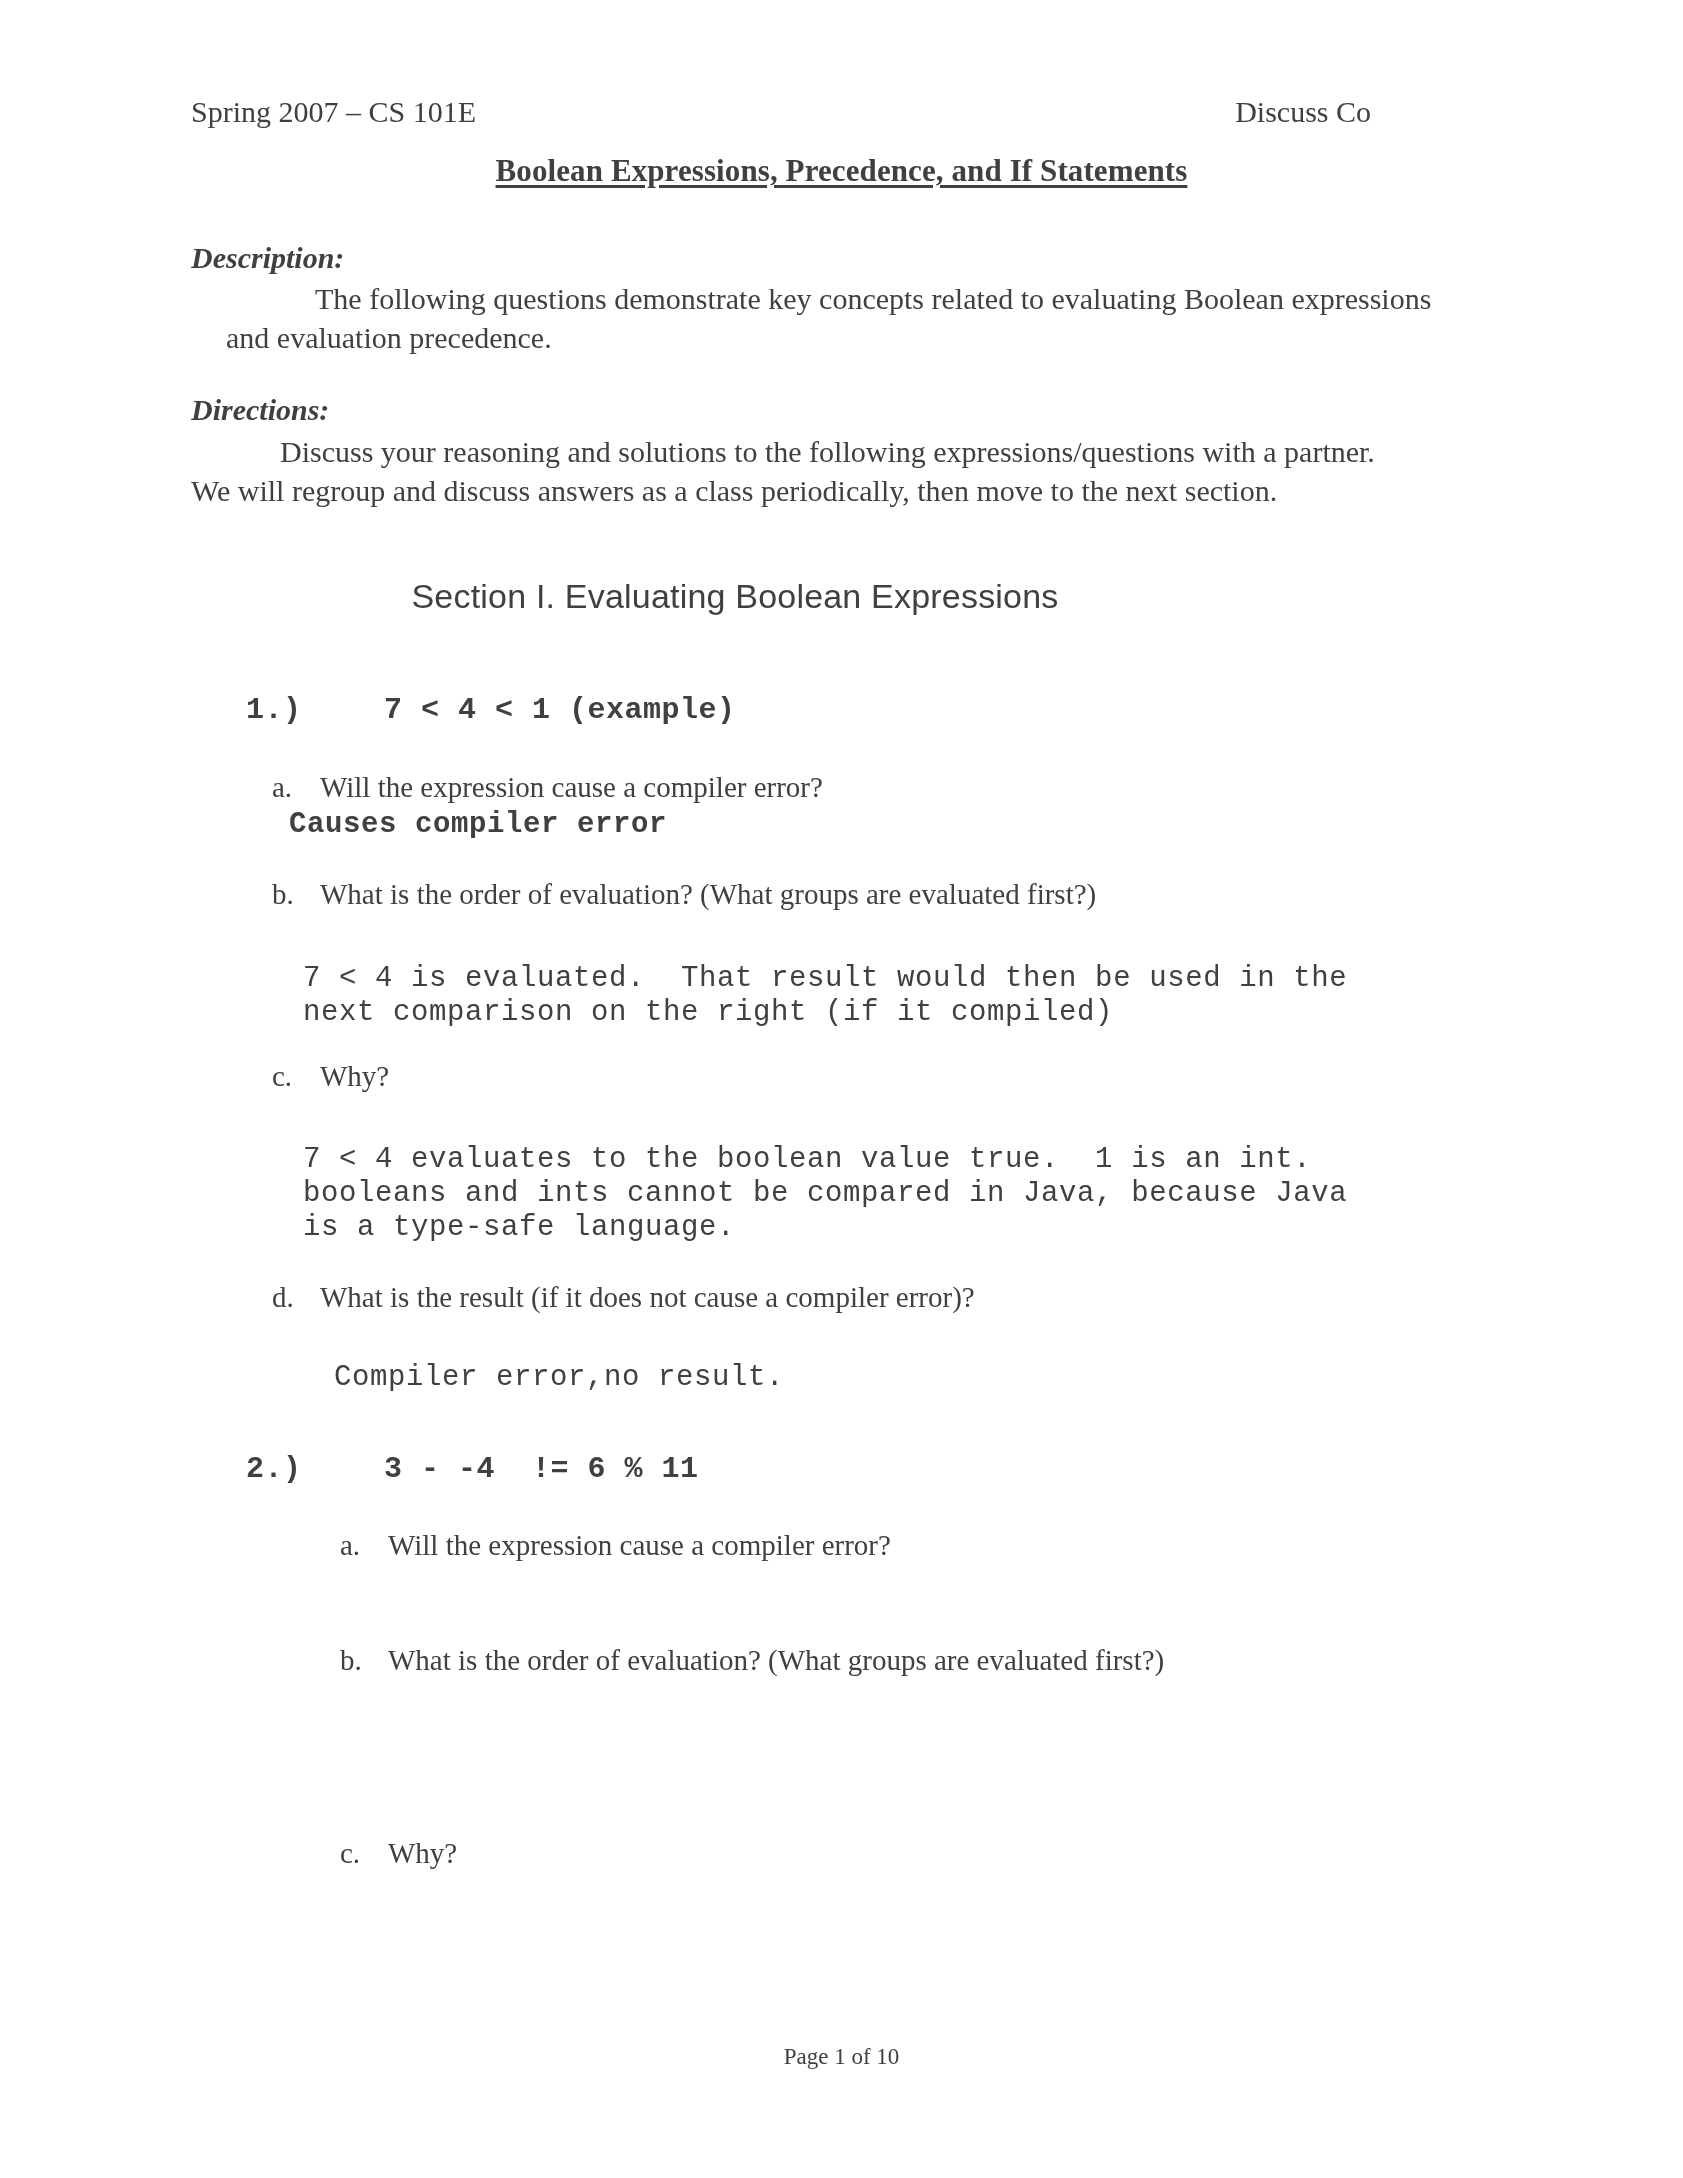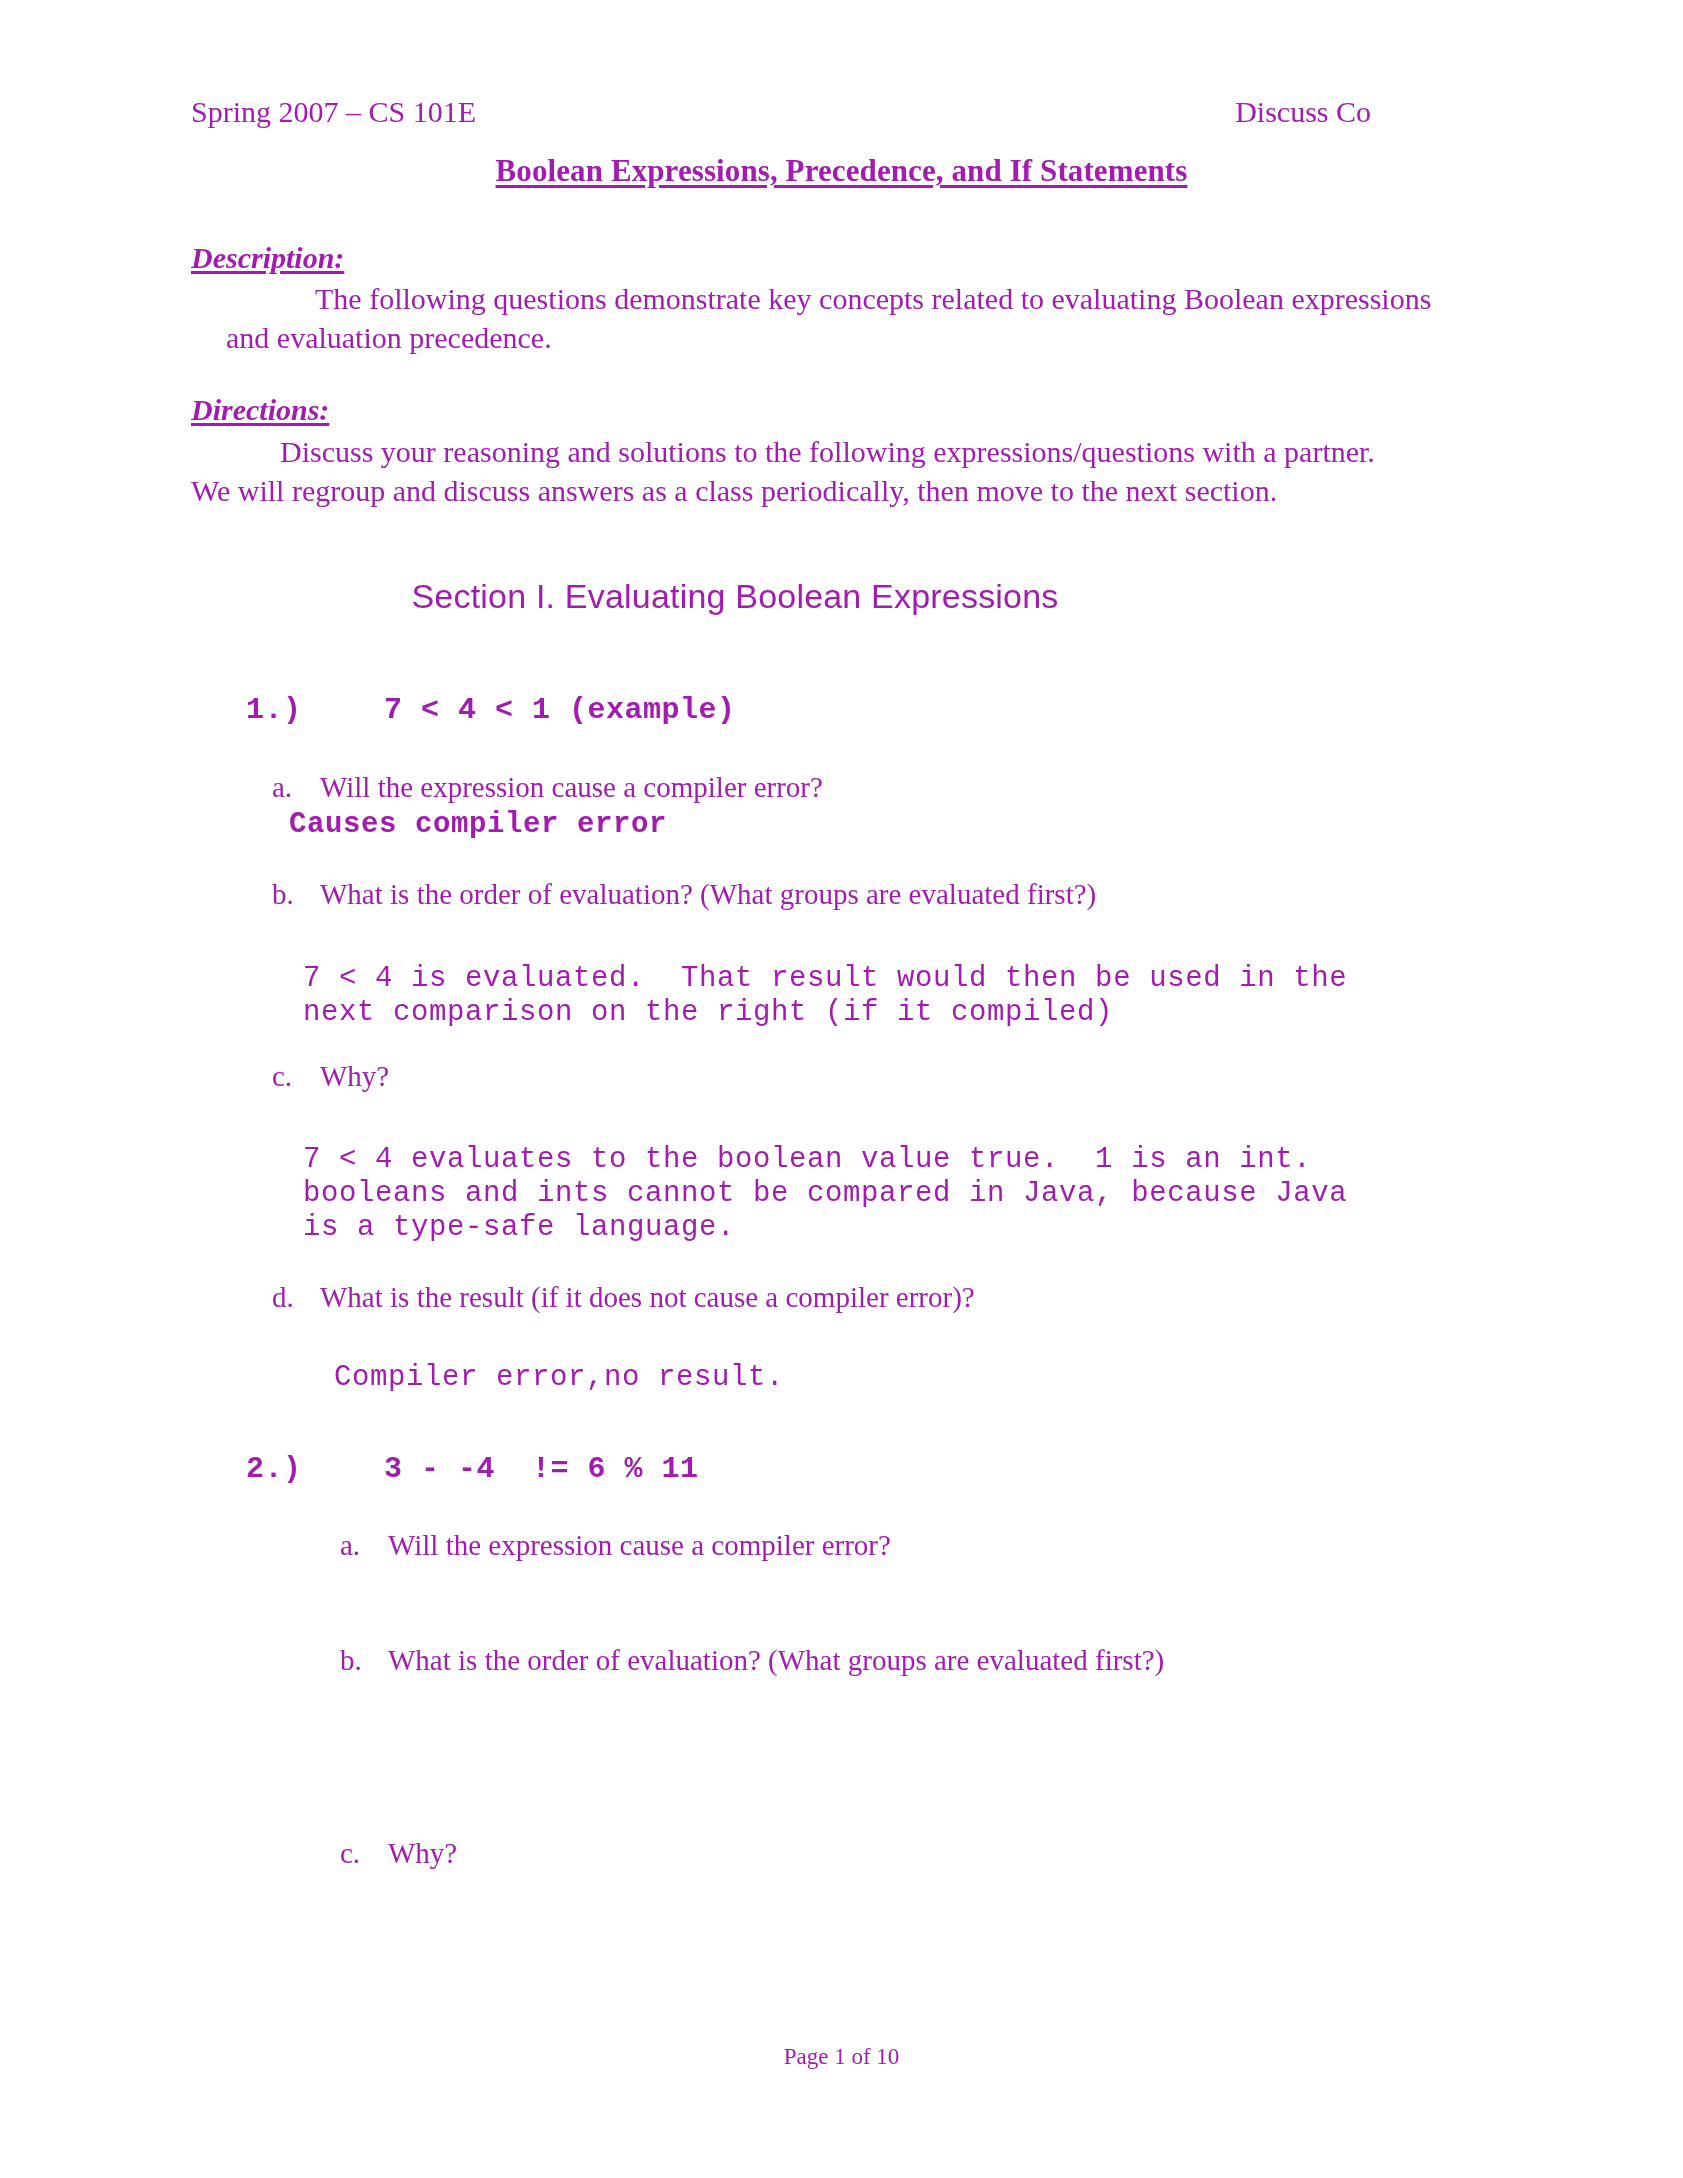--- a/index.html
+++ b/index.html
@@ -5,21 +5,21 @@
   html, body {
     margin: 0;
     padding: 0;
     background: #ffffff;
   }
   .page {
     position: relative;
     width: 1683px;
     height: 2178px;
     background: #ffffff;
-    color: #a21caf;
+    color: #404040;
     font-family: "Liberation Serif", "DejaVu Serif", serif;
     overflow: hidden;
     box-sizing: border-box;
   }
 
   
   .header {
     position: absolute;
     top: 95px;
     left: 191px;
@@ -48,21 +48,20 @@
     letter-spacing: 0.1px;
   }
 
   
   .section-label {
     position: absolute;
     left: 191px;
     font-size: 30px;
     font-weight: bold;
     font-style: italic;
-    text-decoration: underline;
     text-underline-offset: 3px;
   }
   .para {
     position: absolute;
     left: 191px;
     width: 1210px;
     font-size: 30px;
     line-height: 39px;
     text-indent: 89px;
     text-align: left;

